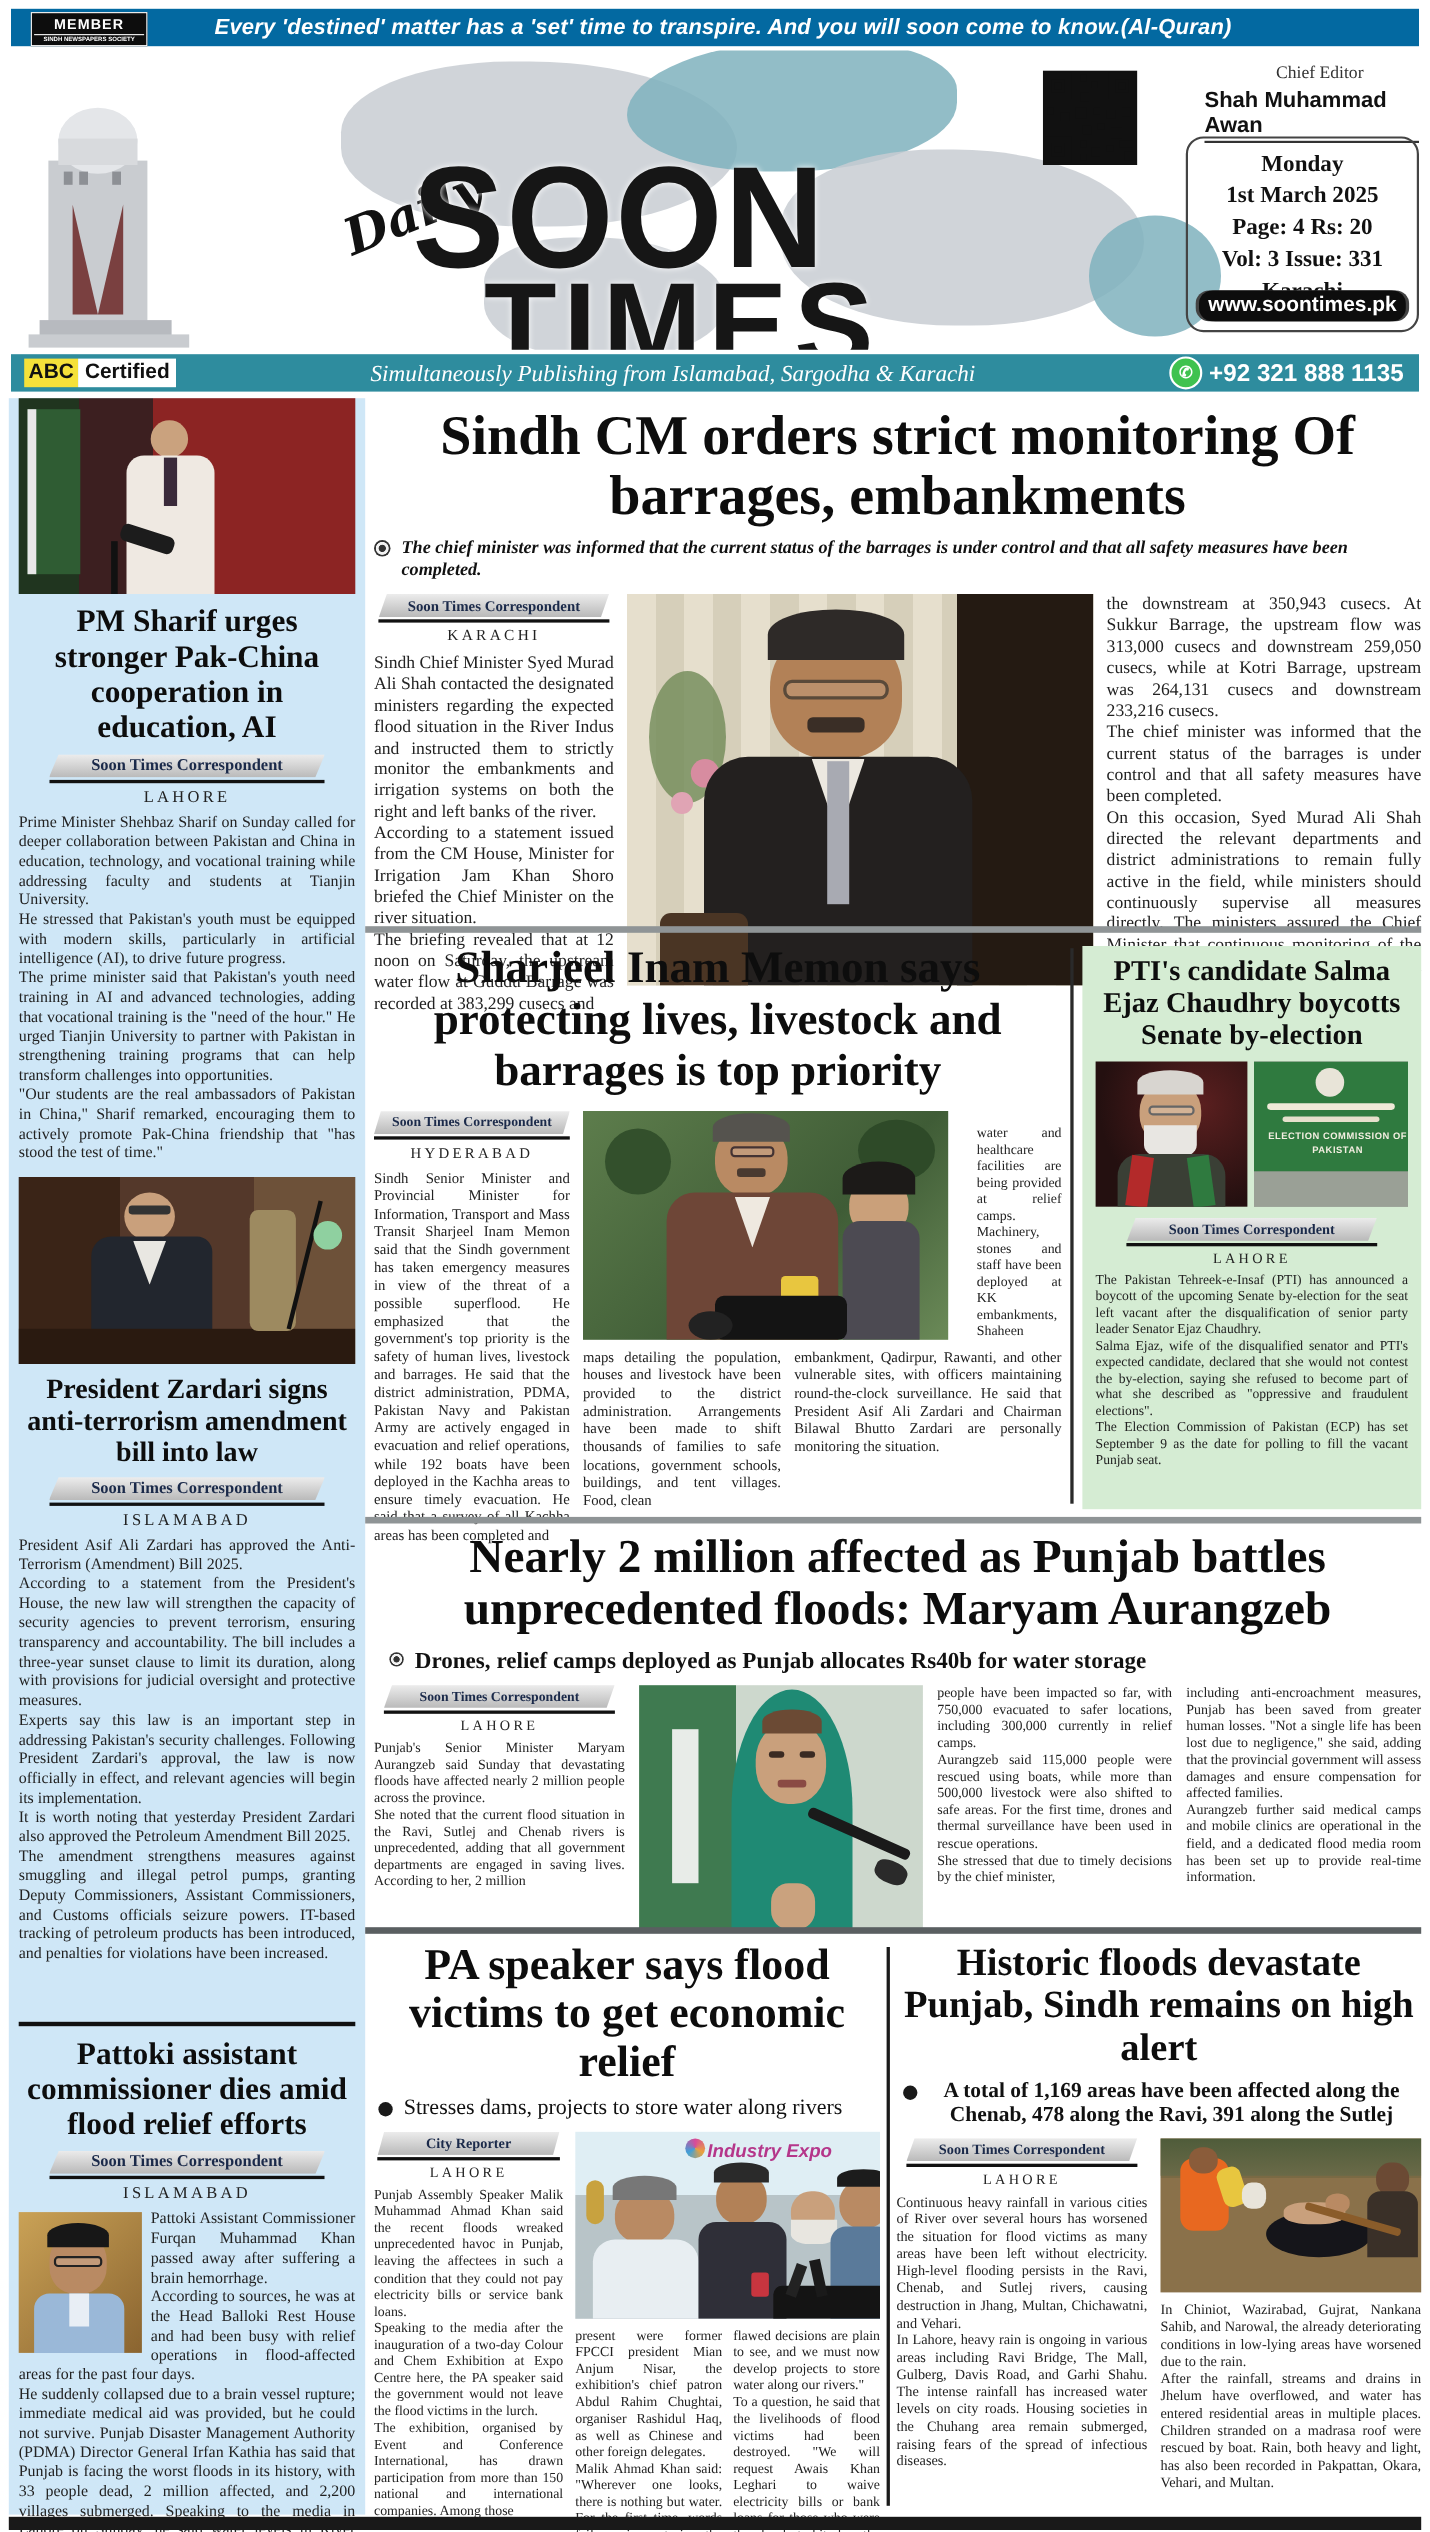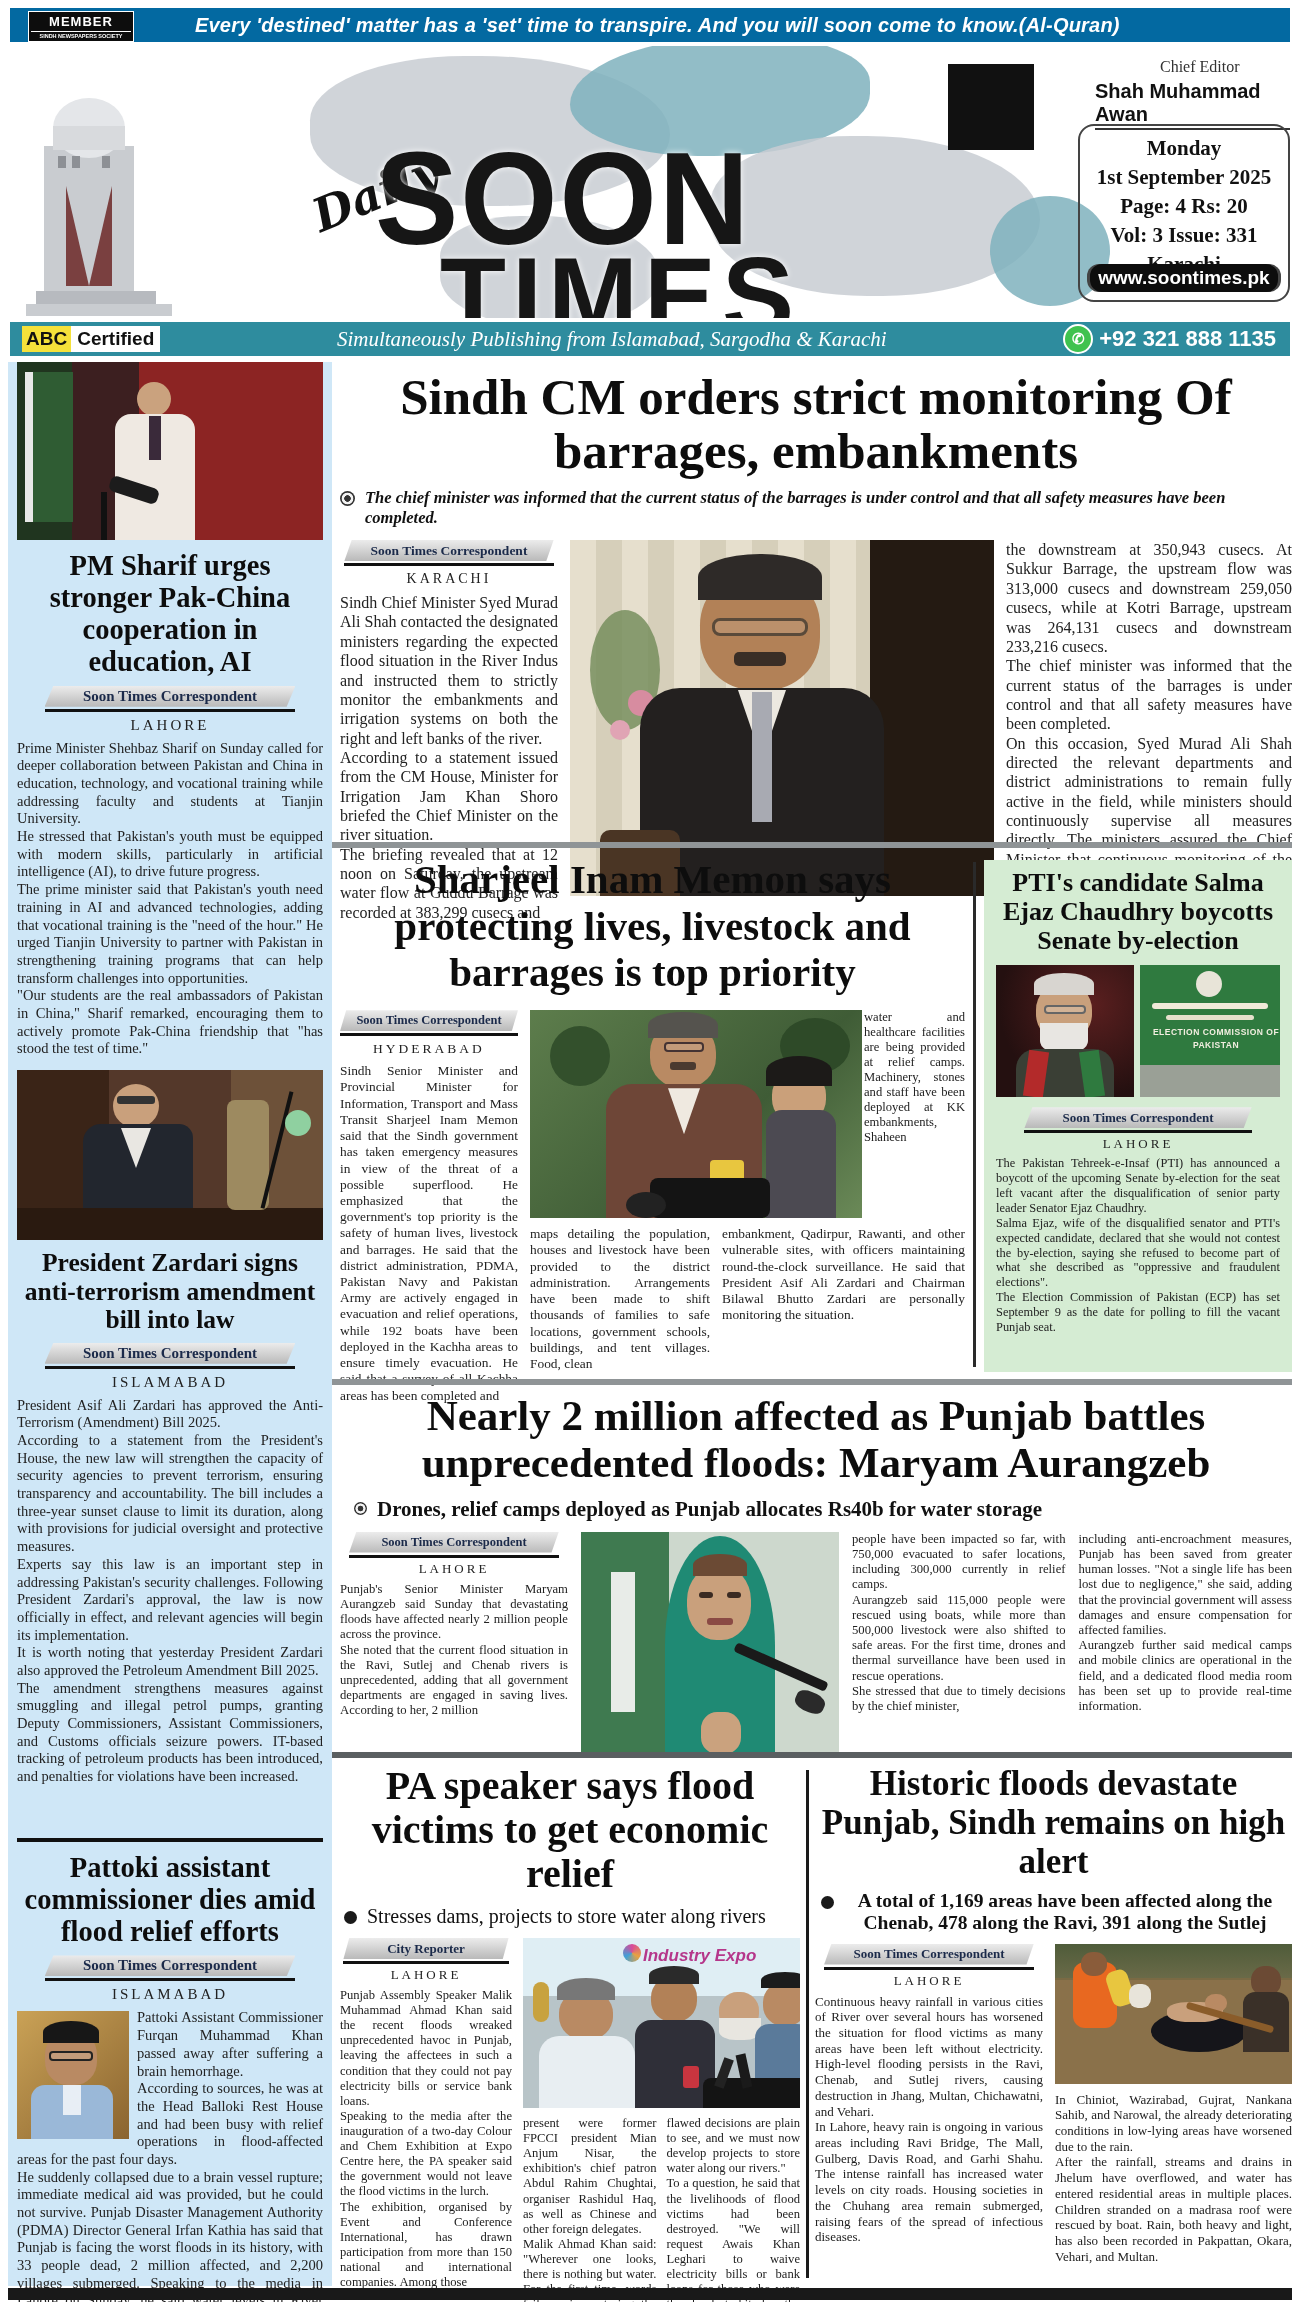--- a/index.html
+++ b/index.html
@@ -148,21 +148,21 @@
         <rect x="44" y="70" width="8" height="8"></rect>
         <rect x="58" y="68" width="6" height="6"></rect>
       <rect x="70" y="64" width="12" height="6"></rect>
         <rect x="74" y="74" width="8" height="8"></rect>
         <rect x="34" y="76" width="6" height="6"></rect>
     </svg>
     <div class="abs chief-ed-label">Chief Editor</div>
     <div class="abs chief-ed-name">Shah Muhammad Awan</div>
     <div class="abs date-box">
       <div class="l">Monday</div>
-      <div class="l">1st September  2025</div>
+      <div class="l">1st March  2025</div>
       <div class="l">Page: 4    Rs: 20</div>
       <div class="l">Vol: 3  Issue: 331</div>
       <div class="l">Karachi</div>
       <div class="web-pill">www.soontimes.pk</div>
     </div>
   </div>
 
   <div class="abs cert-bar">
     <div class="abc-badge">
       <span class="abc">ABC</span>
@@ -285,21 +285,21 @@
     <h1 class="hl" style="font-size:41px;line-height:1.14;">Sharjeel Inam Memon says protecting lives, livestock and barrages is top priority</h1>
     <div style="display:flex;gap:12px;margin-top:14px;">
       <div style="width:178px;flex:none;">
         <div class="byline-wrap" style="width:100%;">
           <div class="byline" style="font-size:12.5px;">Soon Times Correspondent</div>
         </div>
         <div class="dateline" style="font-size:13.5px;">HYDERABAD</div>
         <p class="p">Sindh Senior Minister and Provincial Minister for Information, Transport and Mass Transit Sharjeel Inam Memon said that the Sindh government has taken emergency measures in view of the threat of a possible superflood. He emphasized that the government's top priority is the safety of human lives, livestock and barrages. He said that the district administration, PDMA, Pakistan Navy and Pakistan Army are actively engaged in evacuation and relief operations, while 192 boats have been deployed in the Kachha areas to ensure timely evacuation. He said that a survey of all Kachha areas has been completed and</p>
       </div>
       <div style="flex:1;">
-        <div style="display:flex;gap:2px;">
+        <div style="display:flex;gap:26px;align-items:flex-end;">
           <div class="photo" style="width:332px;height:208px;background:linear-gradient(135deg,#5d7d4c,#3f5c36 60%,#6b8a58);">
             <i class="sh" style="left:20px;top:16px;width:60px;height:60px;border-radius:50%;background:#33502c;"></i>
             <i class="sh" style="left:250px;top:8px;width:70px;height:56px;border-radius:50%;background:#2e4a28;"></i>
             <i class="sh" style="left:120px;top:12px;width:66px;height:66px;border-radius:46%;background:#b98a63;"></i>
             <i class="sh" style="left:118px;top:2px;width:70px;height:26px;border-radius:50% 50% 0 0;background:#55534e;"></i>
             <i class="sh" style="left:134px;top:32px;width:40px;height:10px;border:2px solid #433;border-radius:4px;box-sizing:border-box;background:rgba(255,255,255,.15);"></i>
             <i class="sh" style="left:140px;top:52px;width:26px;height:8px;border-radius:3px;background:#4a3a30;"></i>
             <i class="sh" style="left:76px;top:74px;width:156px;height:134px;border-radius:26px 26px 0 0;background:#6e4637;"></i>
             <i class="sh" style="left:138px;top:78px;width:32px;height:46px;background:#efe9e0;clip-path:polygon(0 0,100% 0,50% 100%);"></i>
             <i class="sh" style="left:242px;top:60px;width:54px;height:54px;border-radius:46%;background:#caa07a;"></i>

